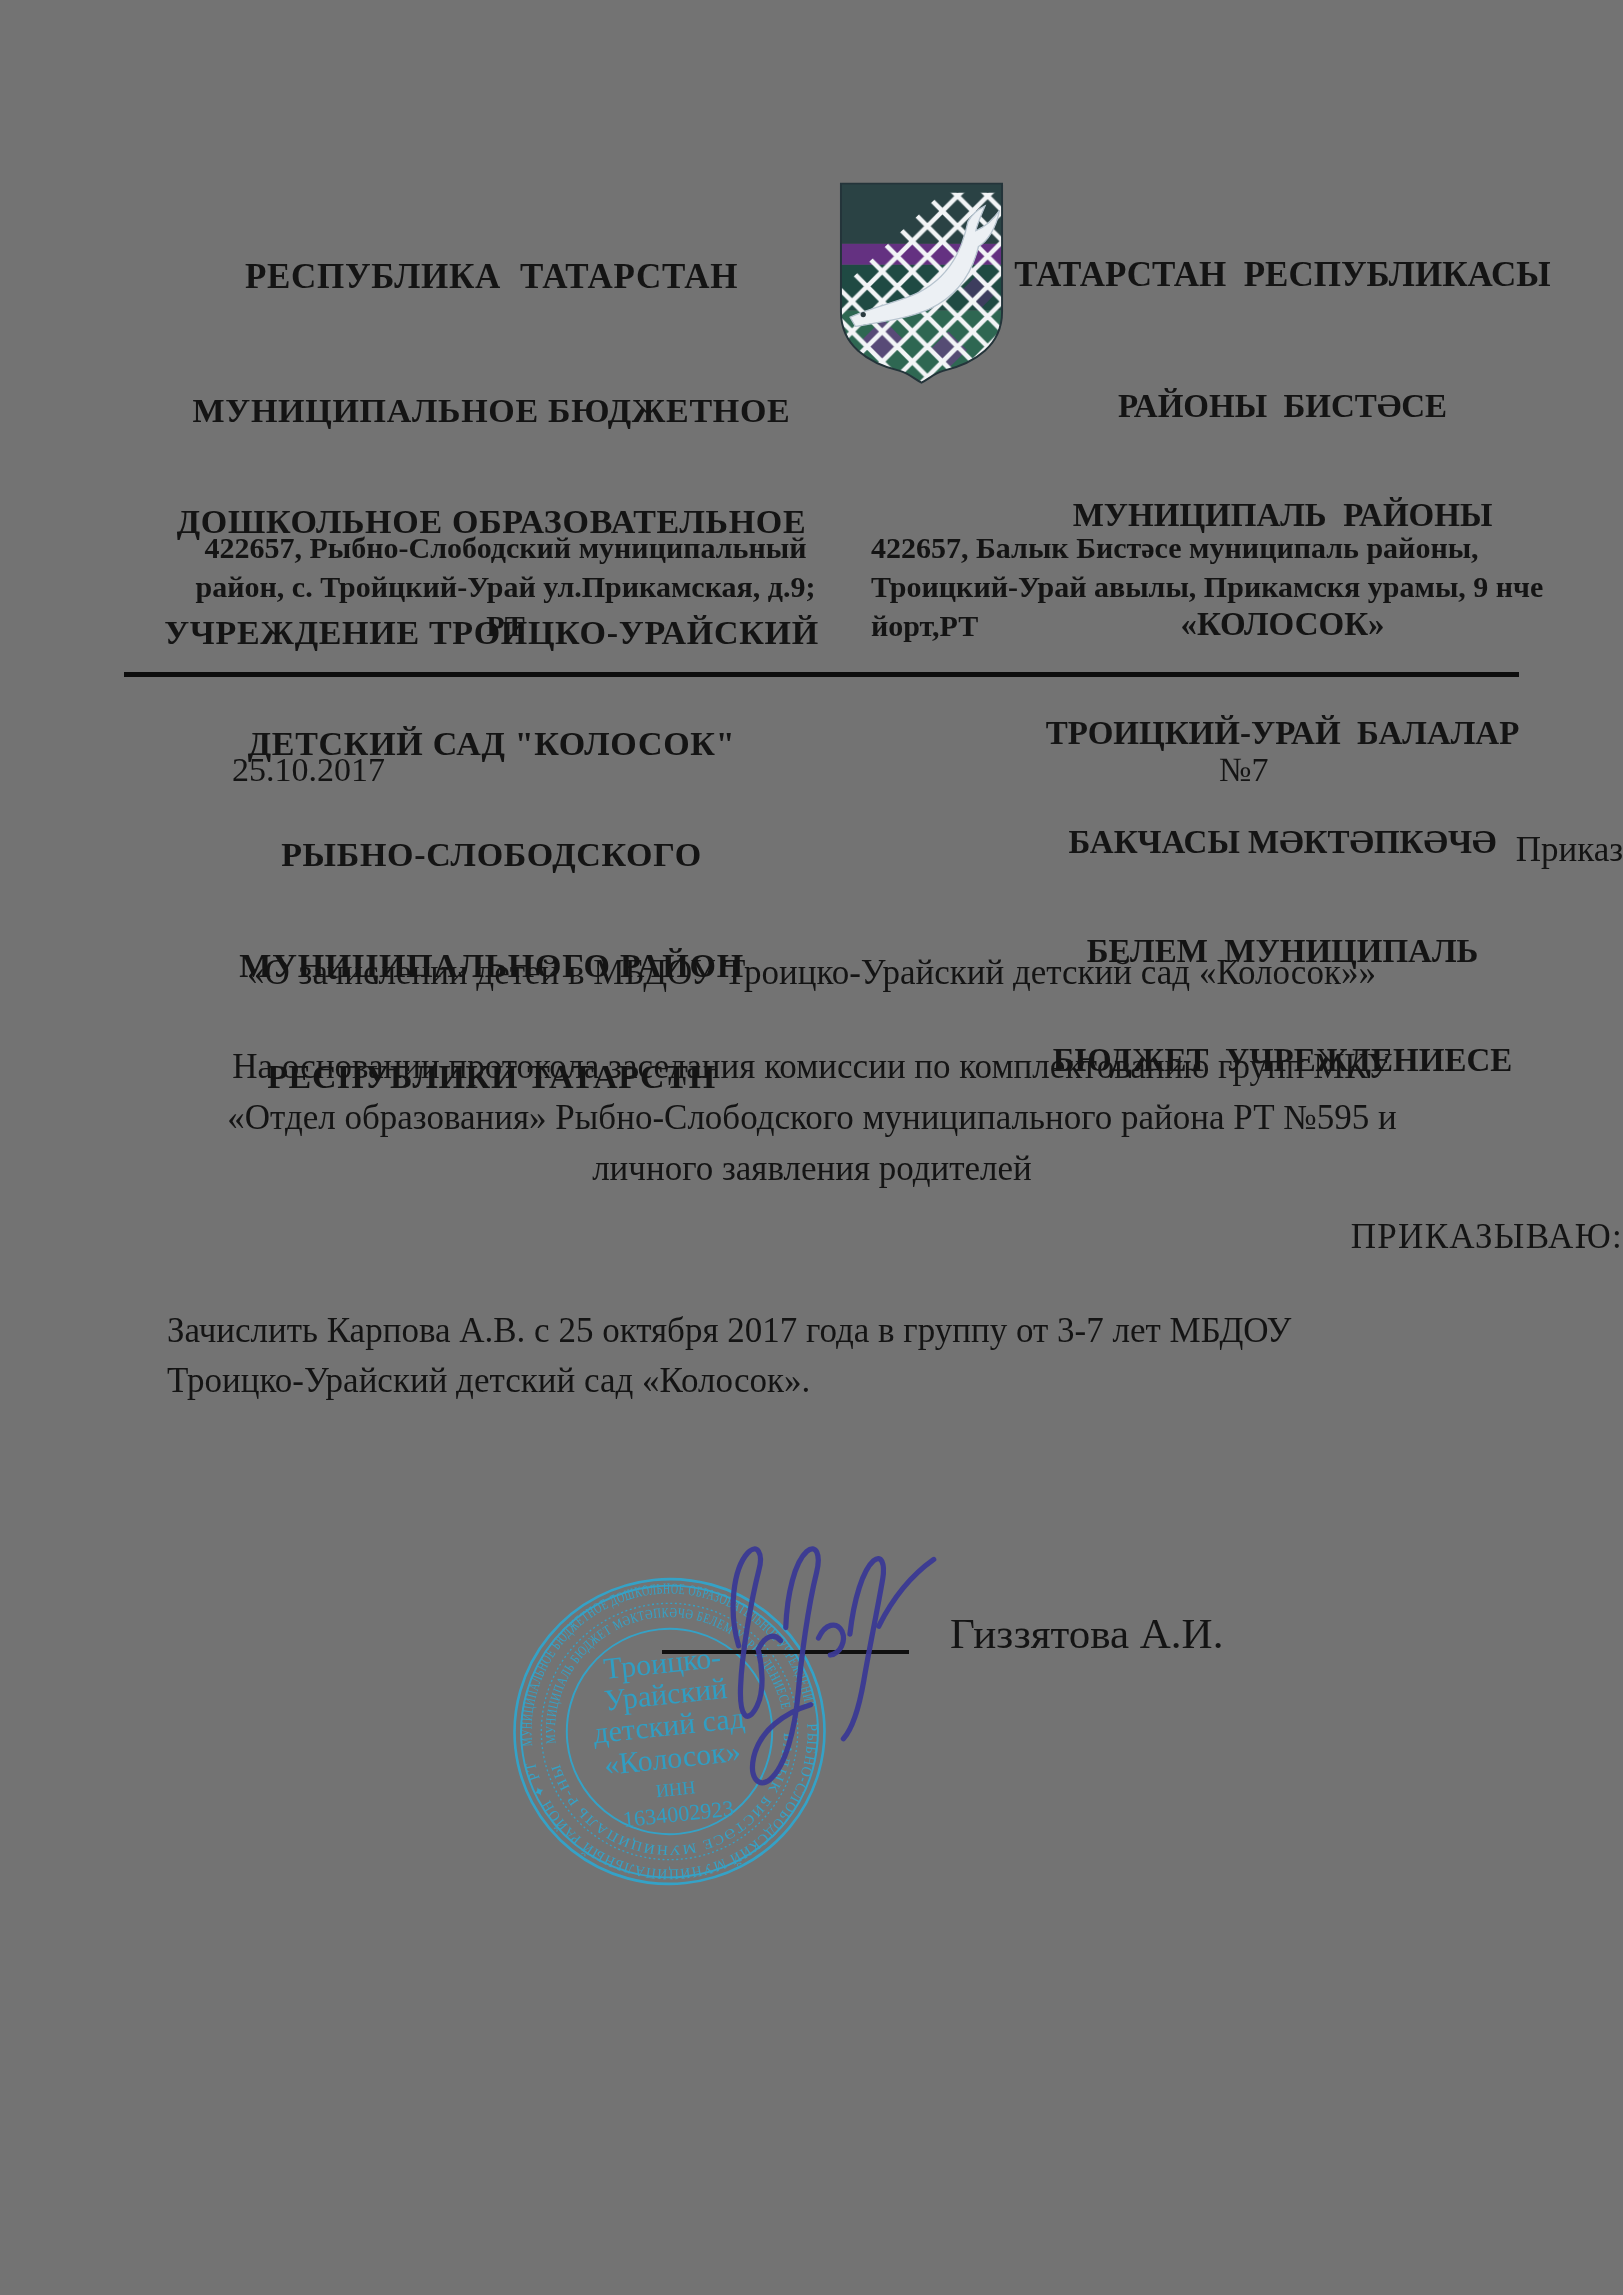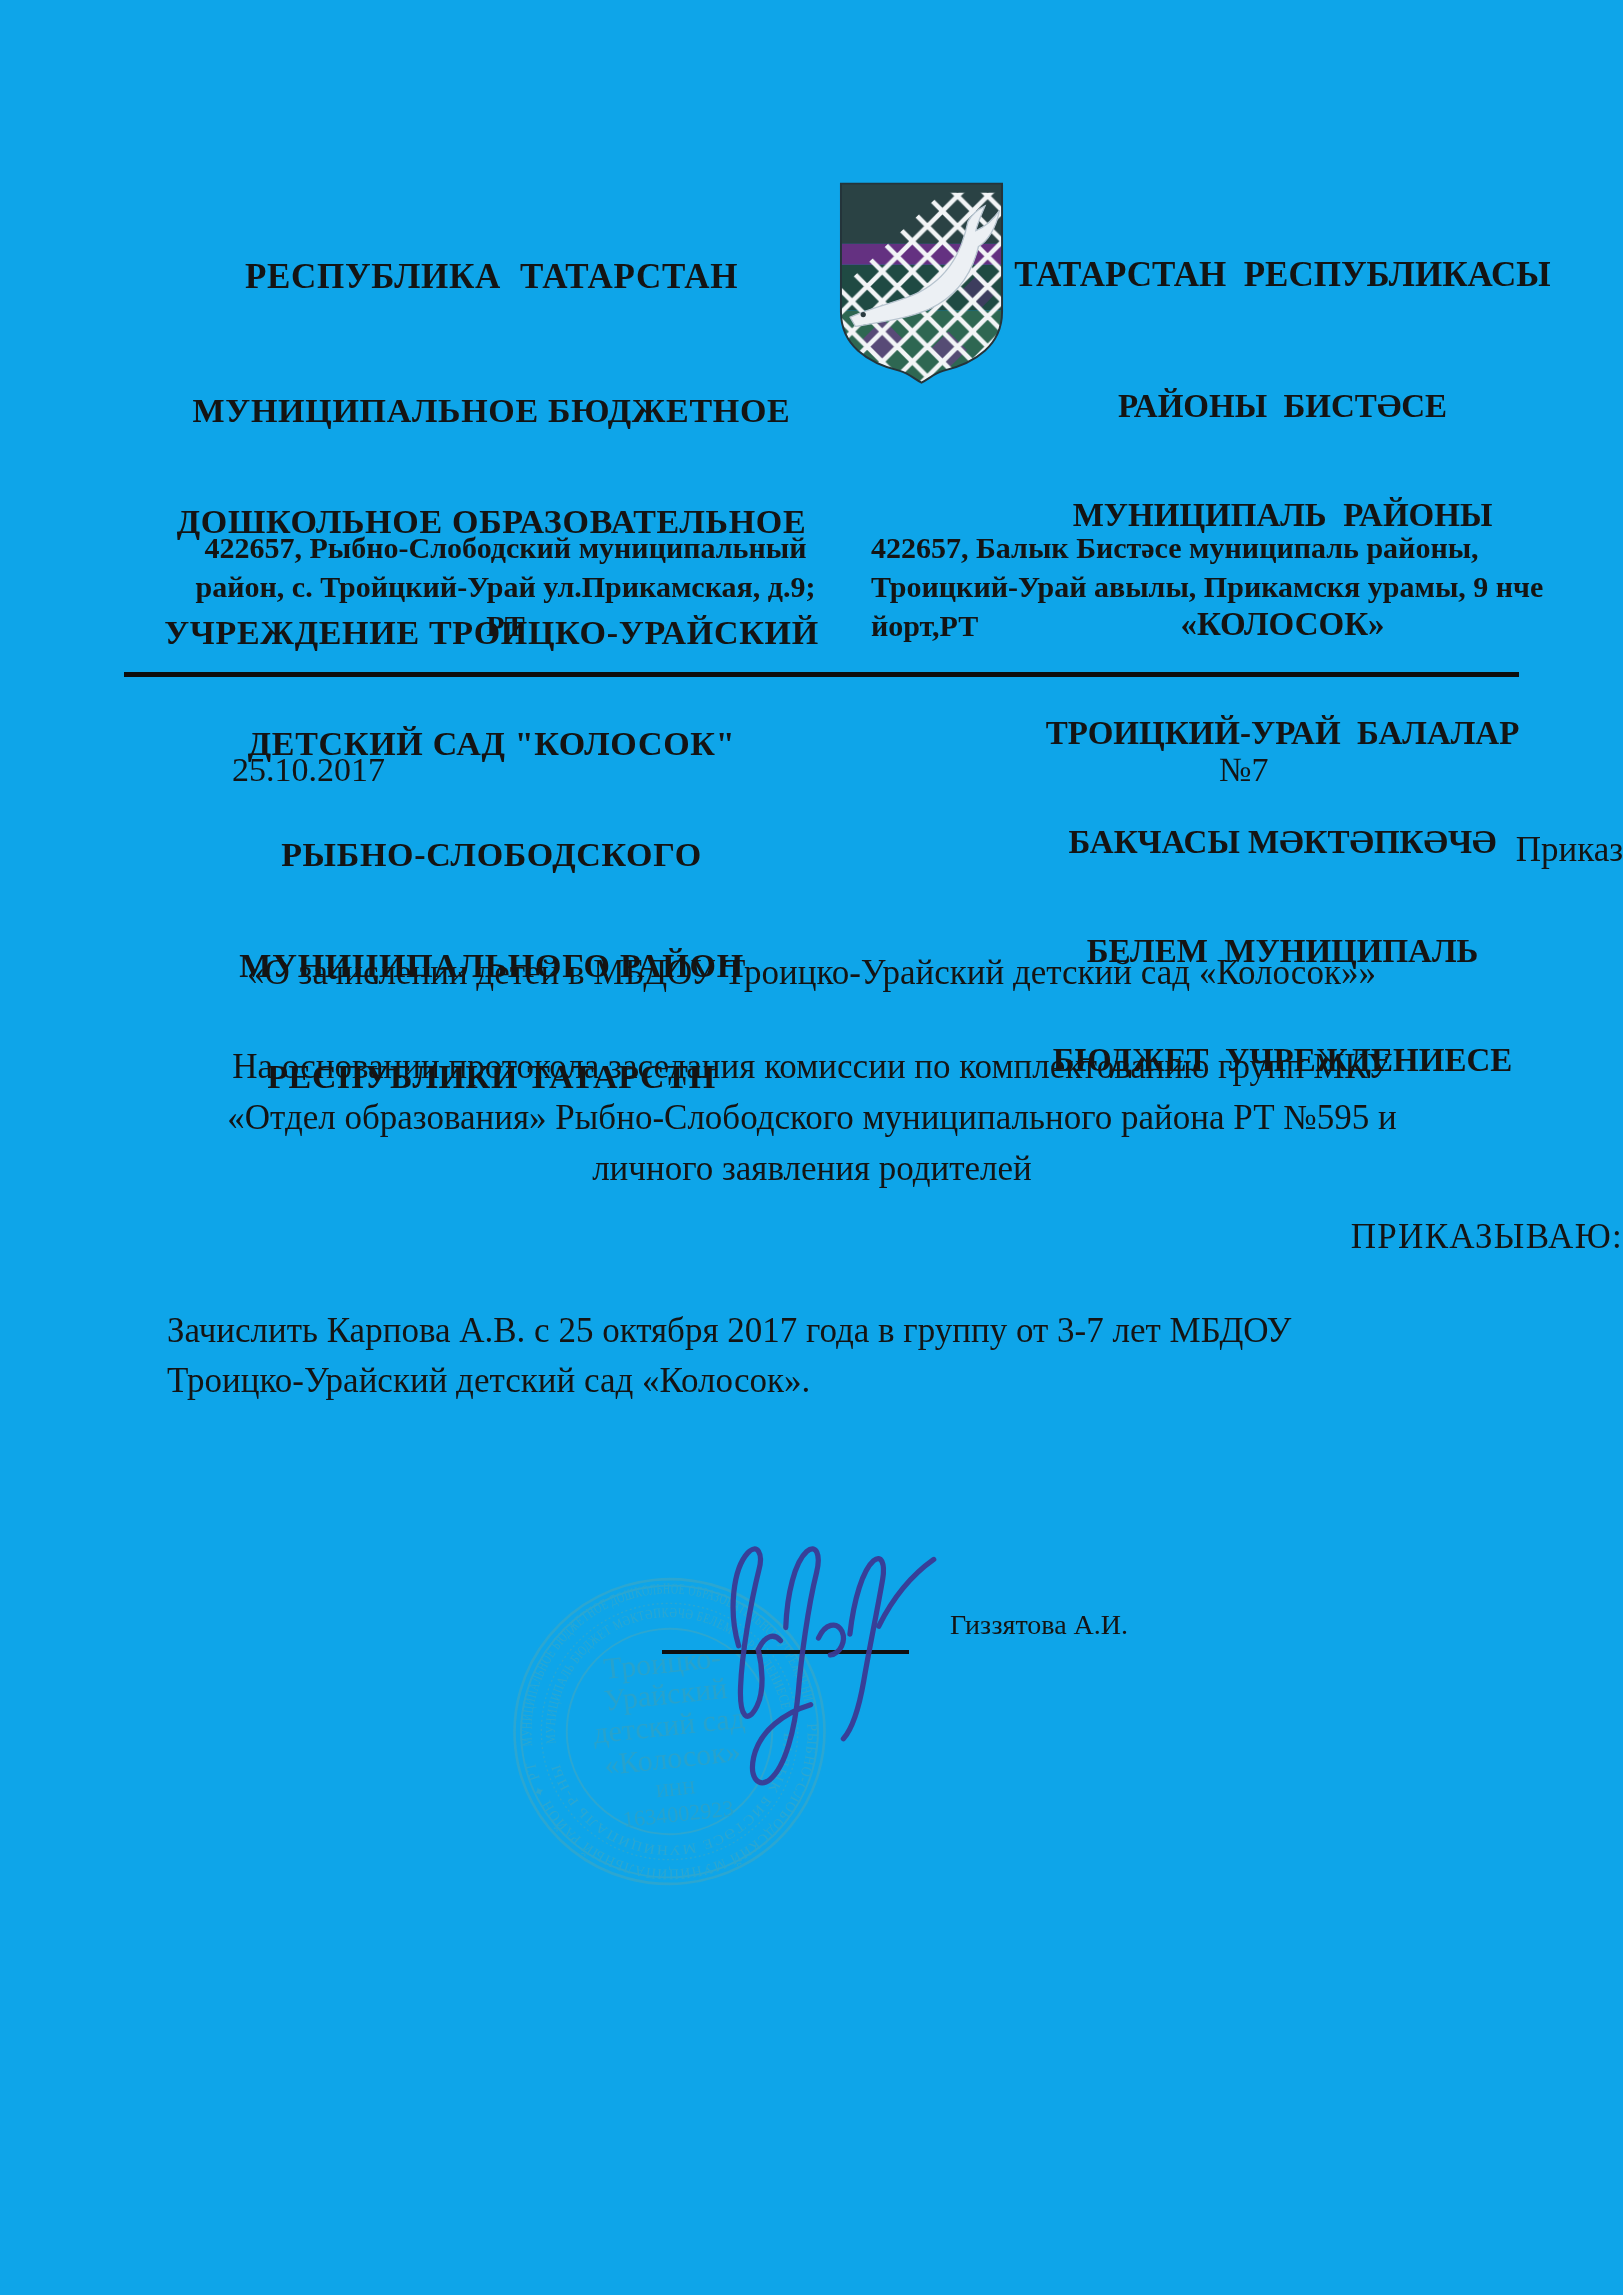--- a/index.html
+++ b/index.html
@@ -1,19 +1,19 @@
 <!DOCTYPE html>
 <html style="font-size:10.5px"><head>
 <meta charset="utf-8">
 <style>
   html,body{margin:0;padding:0;background:#ffffff;}
   .page{
     position:relative;
     width:1623px;height:2295px;
-    background:#0ea5e9;
+    background:#737373;
     font-family:"Liberation Serif","DejaVu Serif",serif;
     color:#141414;
     overflow:hidden;
   }
   .abs{position:absolute;}
   .txt{z-index:2;}
   
   .head-col{text-align:center;font-weight:bold;white-space:pre-wrap;}
   .head-left{left:151px;top:181px;width:681px;font-size:34px;letter-spacing:0.7px;}
   .head-right{left:1011px;top:181px;width:543px;font-size:33px;}
@@ -31,21 +31,21 @@
   .doc-number{left:1219px;top:751px;font-size:34px;}
   .doc-type{left:0;top:830px;width:1623px;text-align:right;font-size:35px;}
   .title{left:157px;top:953px;width:1309px;text-align:center;font-size:35px;font-weight:normal;margin:0;}
   .preamble{left:151px;top:1041px;width:1322px;text-align:center;font-size:35px;}
   .preamble div{line-height:51px;}
   .order-word{left:0;top:1217px;width:1623px;text-align:right;font-size:35px;letter-spacing:1.3px;}
   .order-body{left:167px;top:1306px;width:1322px;font-size:35px;}
   .order-body div{line-height:50px;}
   
   .sig-role{left:167px;top:1609px;font-size:35px;}
-  .sig-name{left:950px;top:1609px;font-size:28px;}
+  .sig-name{left:950px;top:1609px;font-size:43px;}
   .sig-line{left:662px;top:1650px;width:247px;height:3.9px;background:#101010;z-index:3;}
   
   .stamp{left:506px;top:1568px;width:327px;height:327px;z-index:1;opacity:0.92;transform:rotate(-6deg);}
   .stamp text{font-family:"Liberation Serif","DejaVu Serif",serif;}
   .ink{left:681px;top:1528px;width:275px;height:275px;z-index:4;}
 </style>
 </head>
 <body>
 
 <div class="page">

